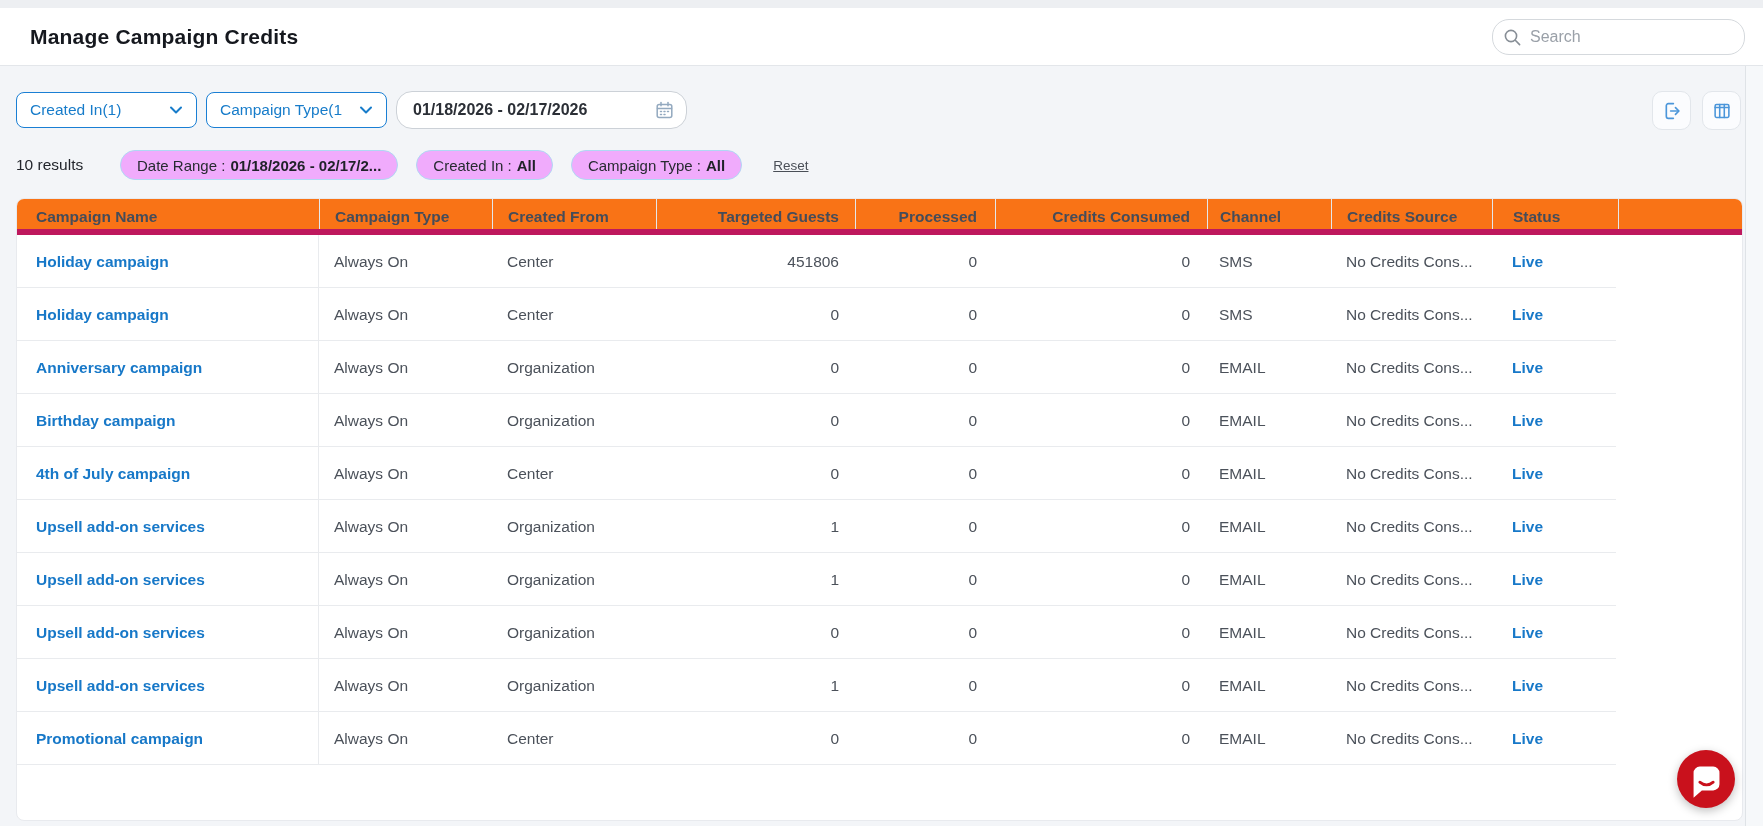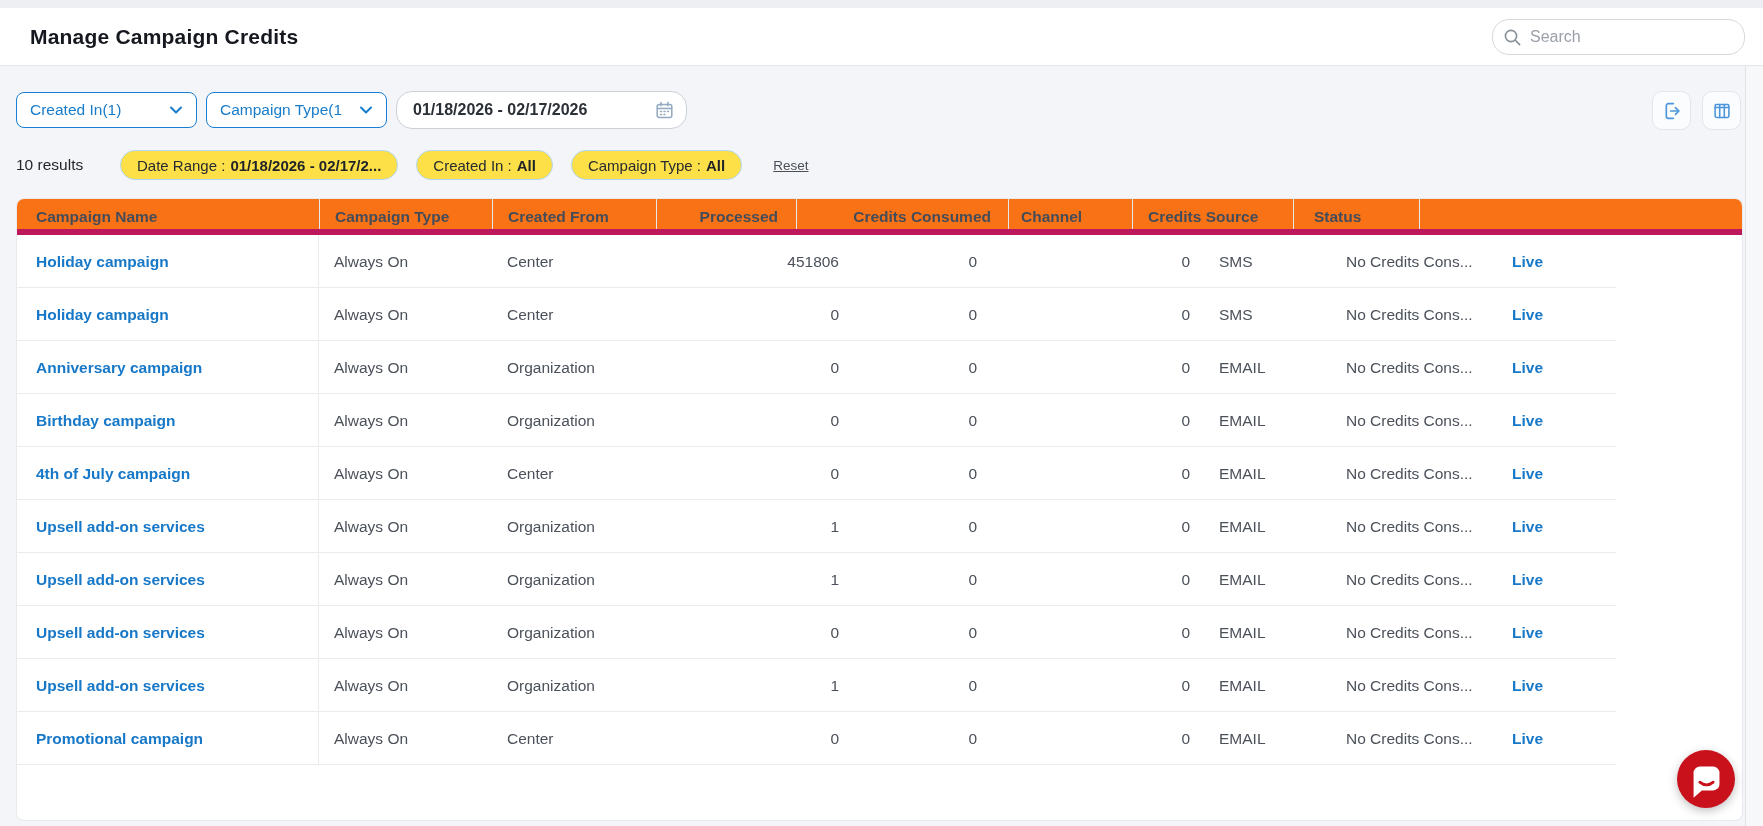--- a/index.html
+++ b/index.html
@@ -59,21 +59,21 @@
 
   
   .results-row { position:absolute; left:0; top:150px; width:1763px; height:30px; }
   .results-count {
     position:absolute; left:16px; height:30px; line-height:30px;
     font-size:15.5px; color:#23262c;
   }
   .chips { position:absolute; left:120px; top:0; display:flex; align-items:center; gap:18px; }
   .chip {
     height:30px; display:inline-flex; align-items:center; gap:5px;
-    background:#fde047; border:1px solid #b0d7f4; border-radius:15px;
+    background:#f0abfc; border:1px solid #b0d7f4; border-radius:15px;
     padding:0 16px; font-size:15px; color:#272b31; white-space:nowrap;
   }
   .chip b { font-weight:700; color:#1f2228; }
   .reset-link {
     margin-left:13px; font-size:13.5px; color:#4a4f57;
     text-decoration:underline; cursor:pointer;
   }
 
   
   .table-card {
@@ -218,20 +218,21 @@
     </span>
     <span class="reset-link">Reset</span>
   </div>
 </div>
 
 <div class="table-card">
   <div class="thead">
     <div class="th col-name">Campaign Name</div>
     <div class="th col-type">Campaign Type</div>
     <div class="th col-from">Created From</div>
+    <div class="th col-targeted">Targeted Guests</div>
     <div class="th col-processed">Processed</div>
     <div class="th col-credits">Credits Consumed</div>
     <div class="th col-channel">Channel</div>
     <div class="th col-source">Credits Source</div>
     <div class="th col-status">Status</div>
     <div class="th col-filler"></div>
   </div>
   <div id="table-body">
   <div class="trow">
     <div class="td col-name">

